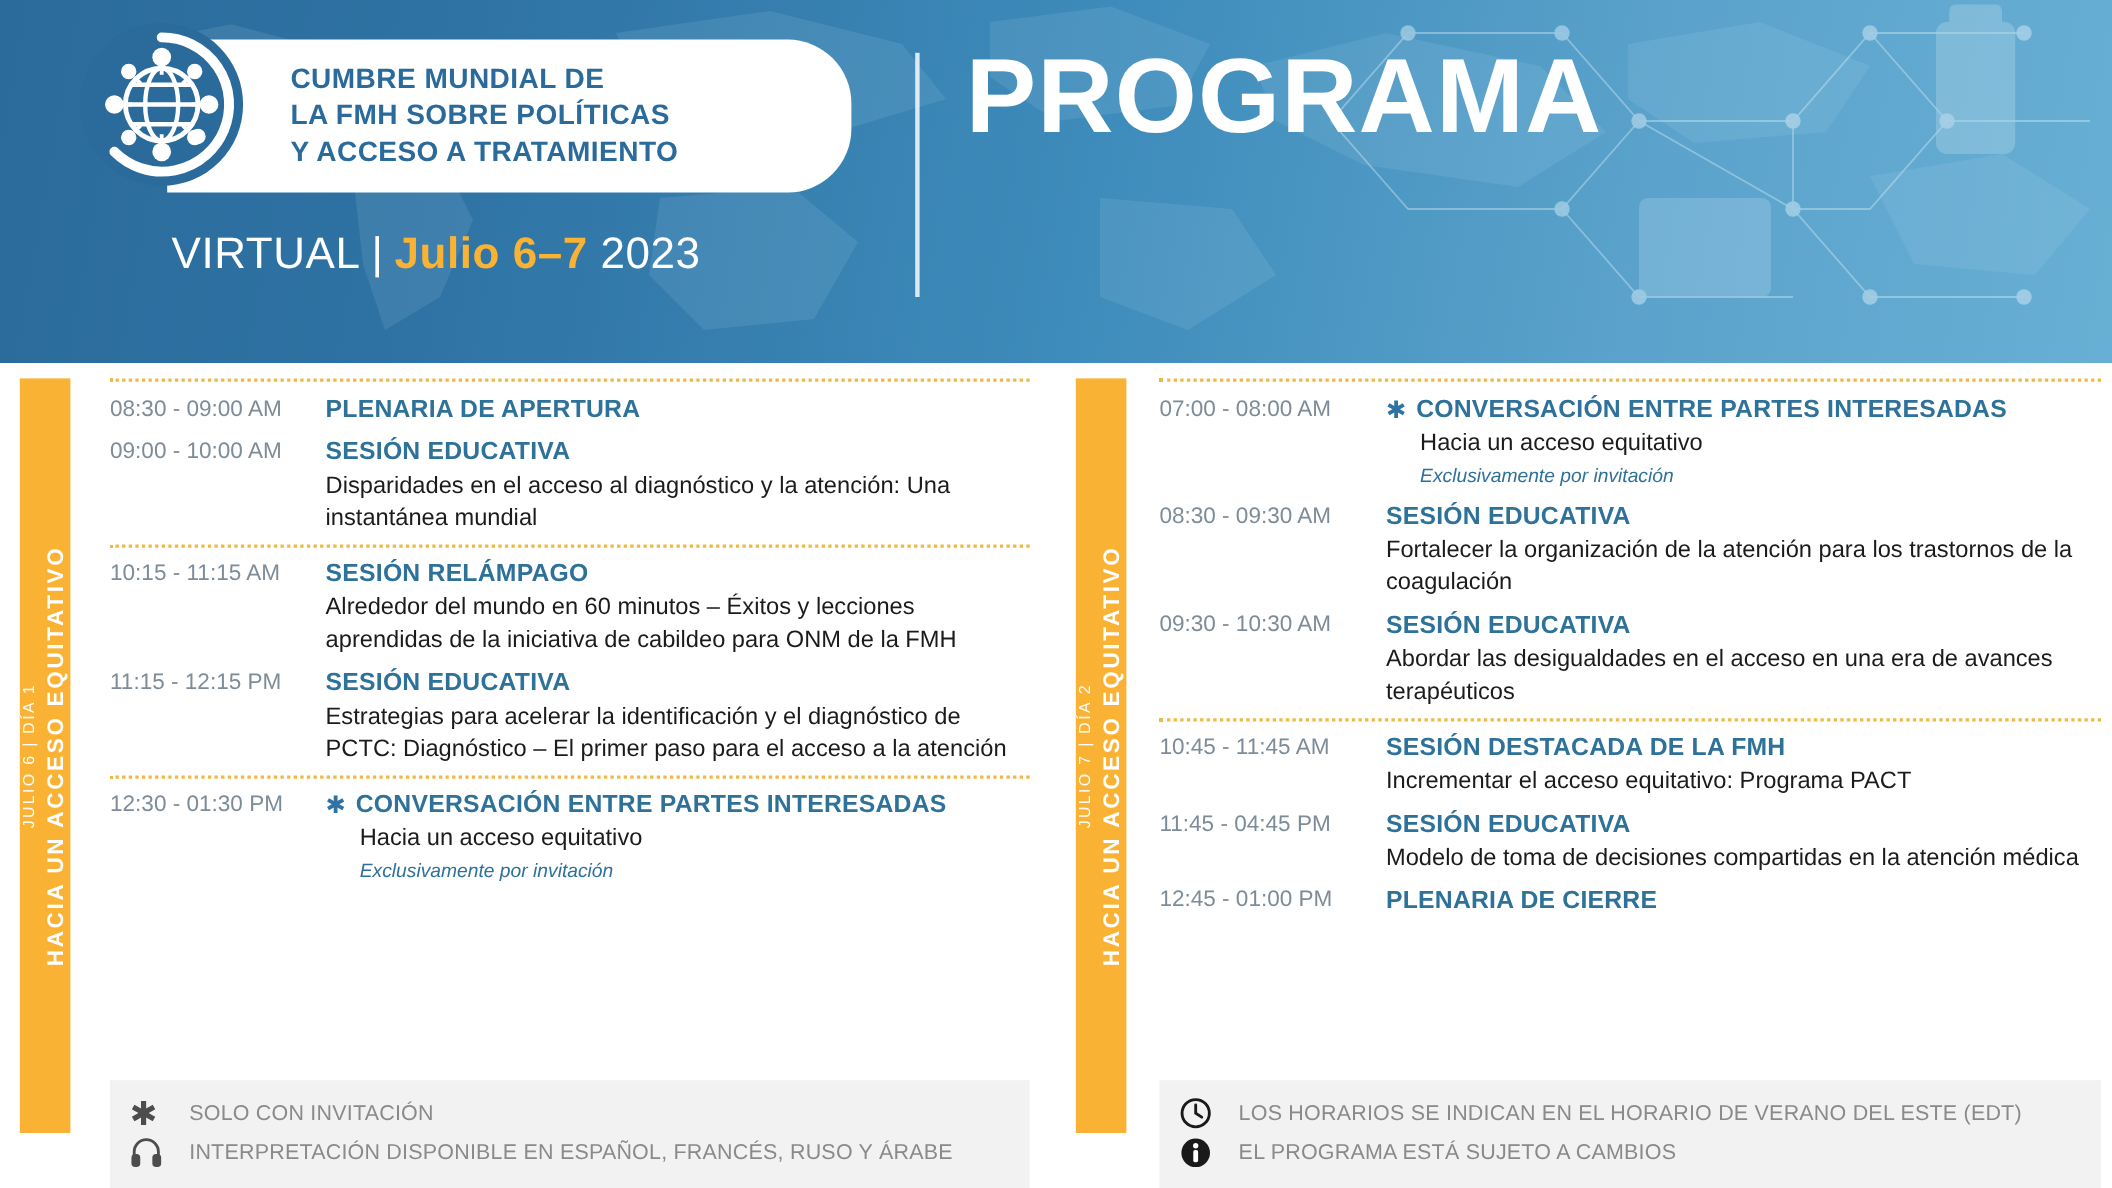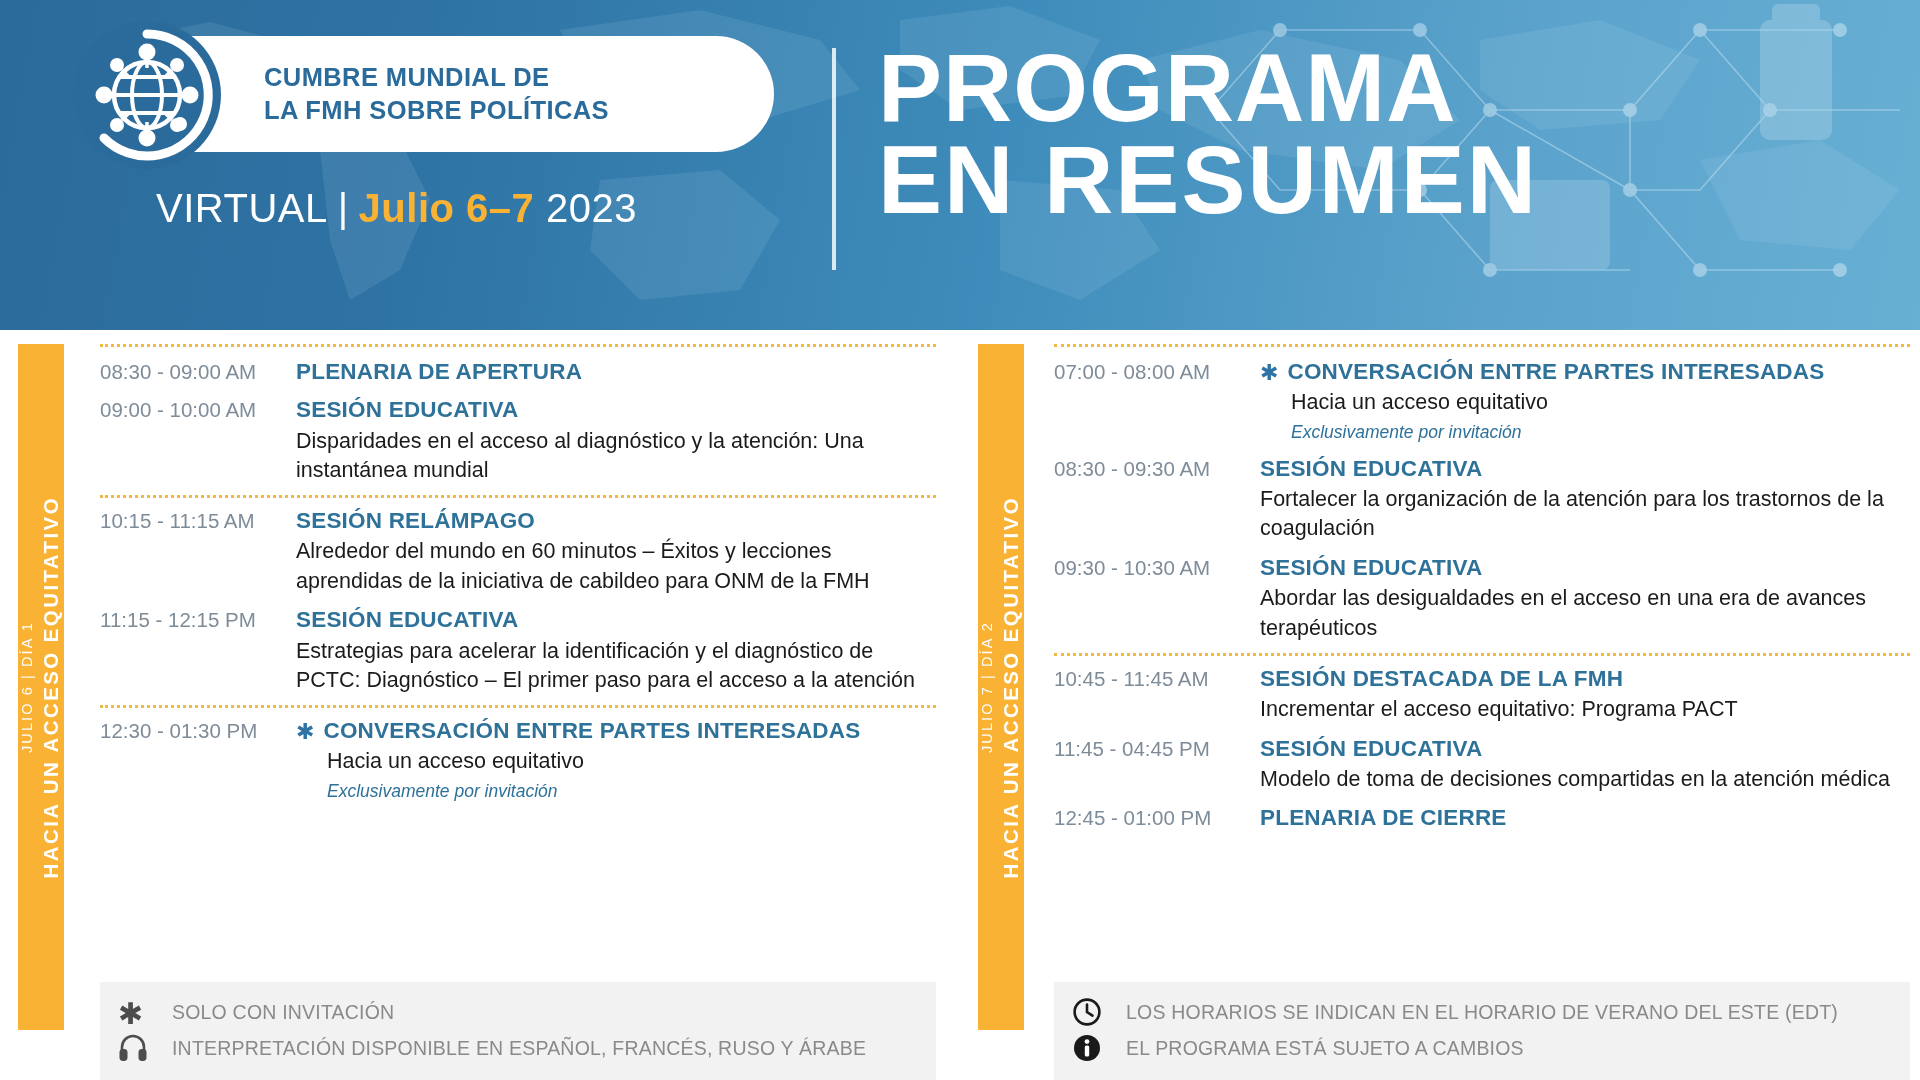--- a/index.html
+++ b/index.html
@@ -343,34 +343,34 @@
           <g stroke="#ffffff" stroke-width="3.5" fill="none">
             <path d="M75,40 L75,48 M75,102 L75,110 M40,75 L48,75 M102,75 L110,75"></path>
             <path d="M50,50 L56,56 M100,50 L94,56 M50,100 L56,94 M100,100 L94,94"></path>
           </g>
         </svg>
 
         <div class="logo-pill">
           <div class="logo-pill-text">
             <div>CUMBRE MUNDIAL DE</div>
             <div>LA FMH SOBRE POLÍTICAS</div>
+            <div>Y ACCESO A TRATAMIENTO</div>
           </div>
         </div>
 
         <div class="date-line">
           <span class="date-virtual">VIRTUAL</span><span class="date-sep">|</span><span class="date-strong">Julio 6–7</span>
           <span class="date-year">2023</span>
         </div>
       </div>
 
       <div class="hdr-divider"></div>
 
       <div class="hdr-title">
         <div class="l1">PROGRAMA</div>
-        <div class="l2">EN RESUMEN</div>
       </div>
     </div>
   </div>
 
   <div class="columns">
 
     <div class="col left">
       <div class="daybar">
         <div class="daybar-main">HACIA UN ACCESO EQUITATIVO</div>
         <div class="daybar-sub">JULIO 6 | DÍA 1</div>

